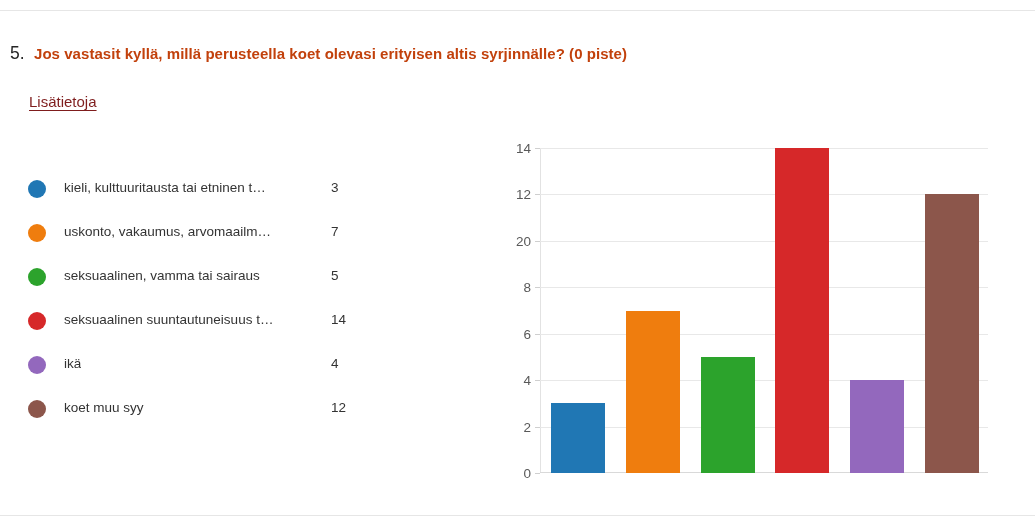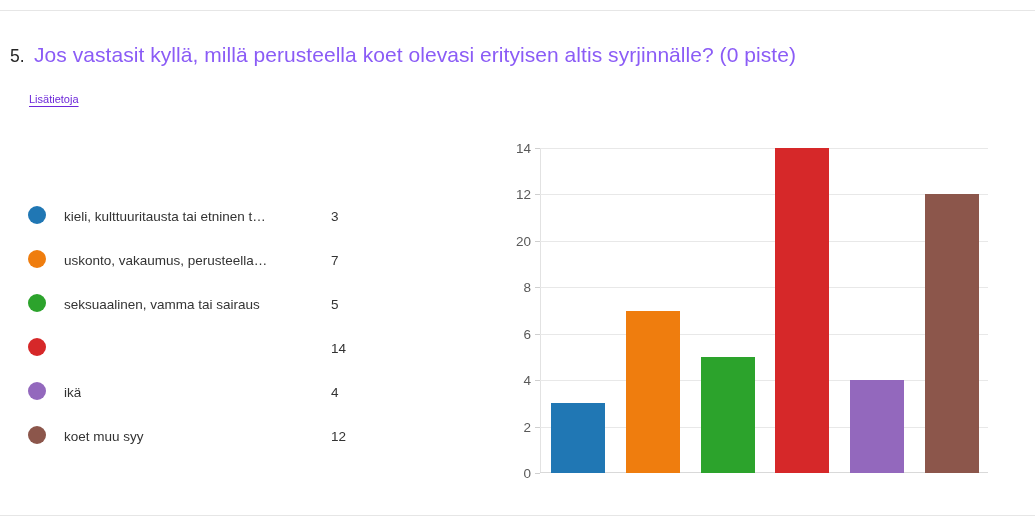--- a/index.html
+++ b/index.html
@@ -42,48 +42,49 @@
     align-items: baseline;
     white-space: nowrap;
   }
   .question-number {
     font-size: 17.5px;
     color: #262626;
     width: 24px;
     flex: 0 0 24px;
   }
   .question-text {
-    font-size: 21px;
-    color: #8b5cf6;
+    font-size: 15px;
+    color: #c2410c;
     letter-spacing: 0.05px;
+    font-weight: bold;
   }
 
   .more-info-link {
     position: absolute;
     left: 29px;
     top: 93px;
-    font-size: 11px;
-    color: #6d28d9;
+    font-size: 15px;
+    color: #7f1d1d;
     text-decoration: underline;
     text-underline-offset: 2.5px;
     cursor: pointer;
   }
 
   
   .legend {
     position: absolute;
     left: 28px;
     top: 180px;
     width: 340px;
   }
   .legend-item {
     position: relative;
     height: 44px;
     display: flex;
-    align-items: flex-end;
+    align-items: flex-start;
   }
   .legend-dot {
     width: 18px;
     height: 18px;
     border-radius: 50%;
     flex: 0 0 18px;
   }
   .legend-label {
     position: absolute;
     left: 36px;
@@ -182,30 +183,31 @@
   <a class="more-info-link">Lisätietoja</a>
 
   <div class="legend">
     <div class="legend-item">
       <span class="legend-dot" style="background: rgb(32, 119, 180);"></span>
       <span class="legend-label">kieli, kulttuuritausta tai etninen t…</span>
       <span class="legend-value">3</span>
     </div>
     <div class="legend-item">
       <span class="legend-dot" style="background: rgb(239, 125, 14);"></span>
-      <span class="legend-label">uskonto, vakaumus, perusteella…</span>
+      <span class="legend-label">uskonto, vakaumus, arvomaailm…</span>
       <span class="legend-value">7</span>
     </div>
     <div class="legend-item">
       <span class="legend-dot" style="background: rgb(44, 163, 44);"></span>
       <span class="legend-label">seksuaalinen, vamma tai sairaus</span>
       <span class="legend-value">5</span>
     </div>
     <div class="legend-item">
       <span class="legend-dot" style="background: rgb(214, 40, 41);"></span>
+      <span class="legend-label">seksuaalinen suuntautuneisuus t…</span>
       <span class="legend-value">14</span>
     </div>
     <div class="legend-item">
       <span class="legend-dot" style="background: rgb(147, 104, 189);"></span>
       <span class="legend-label">ikä</span>
       <span class="legend-value">4</span>
     </div>
     <div class="legend-item">
       <span class="legend-dot" style="background: rgb(140, 86, 75);"></span>
       <span class="legend-label">koet muu syy</span>

